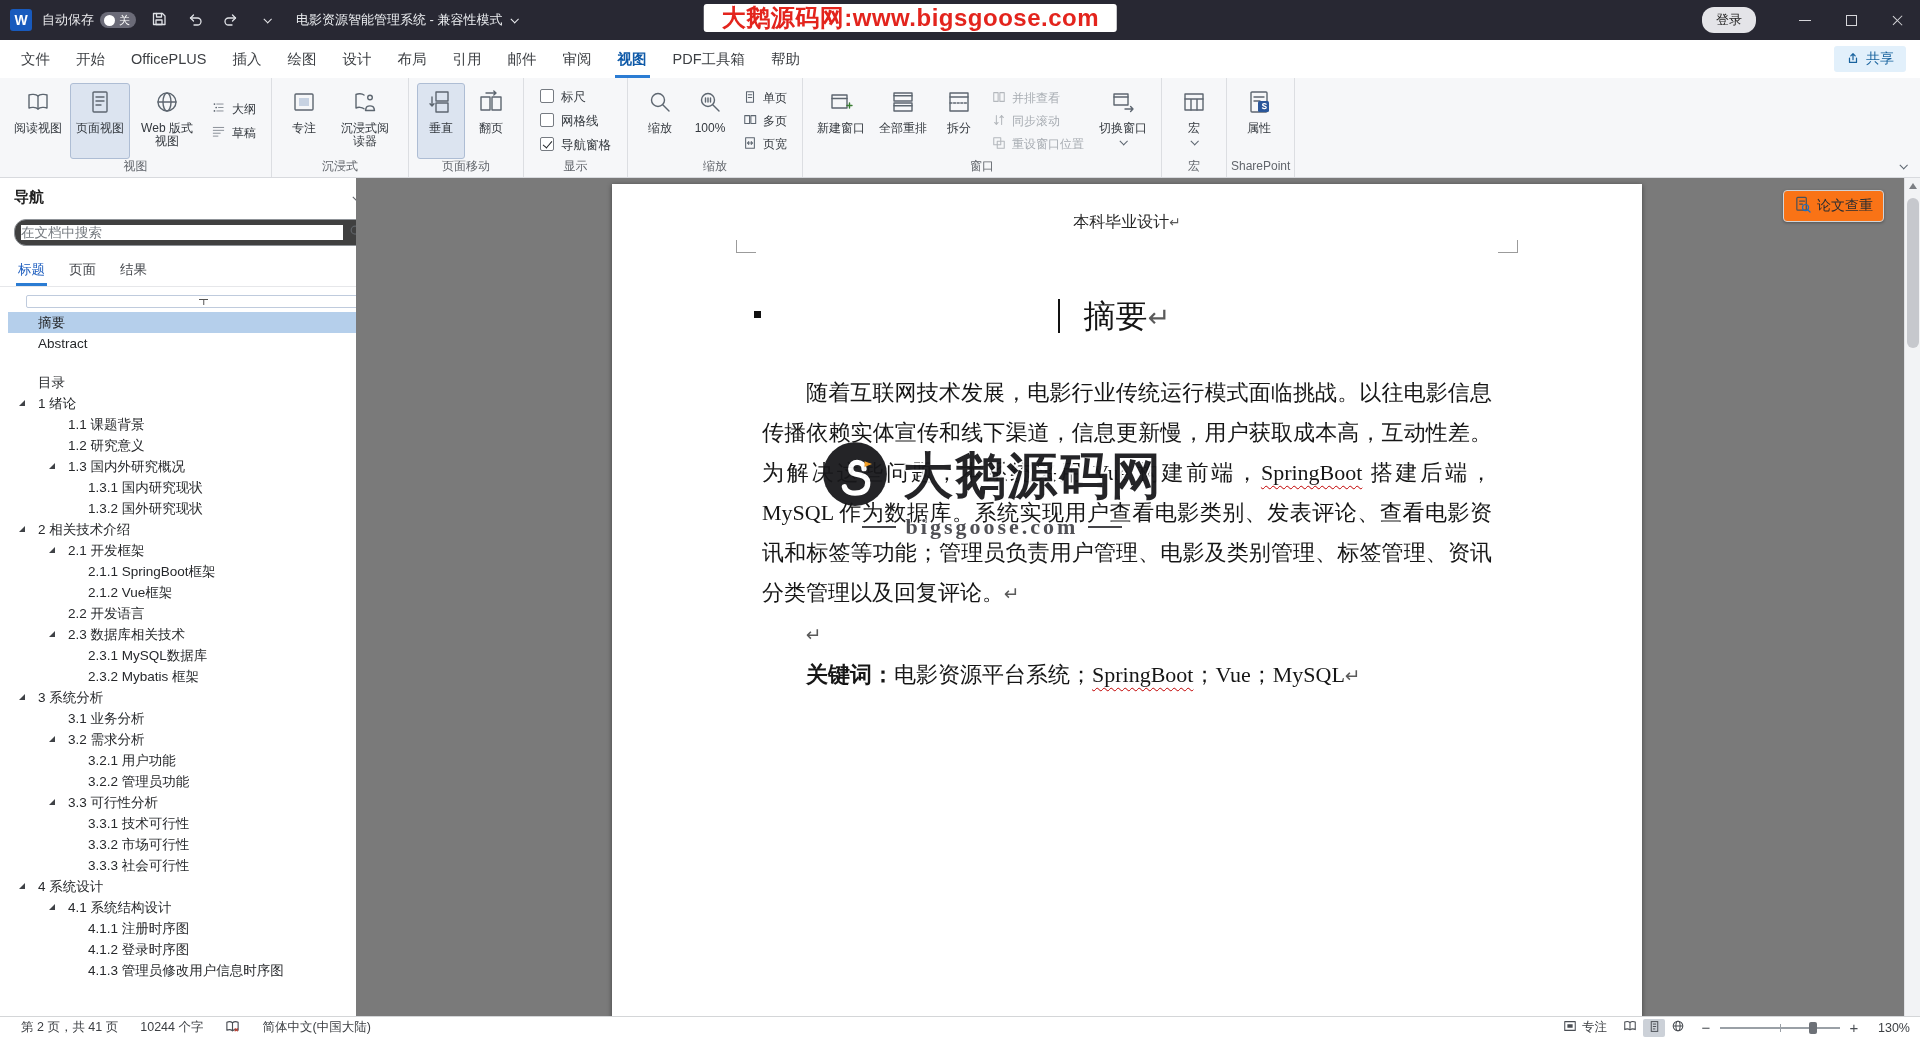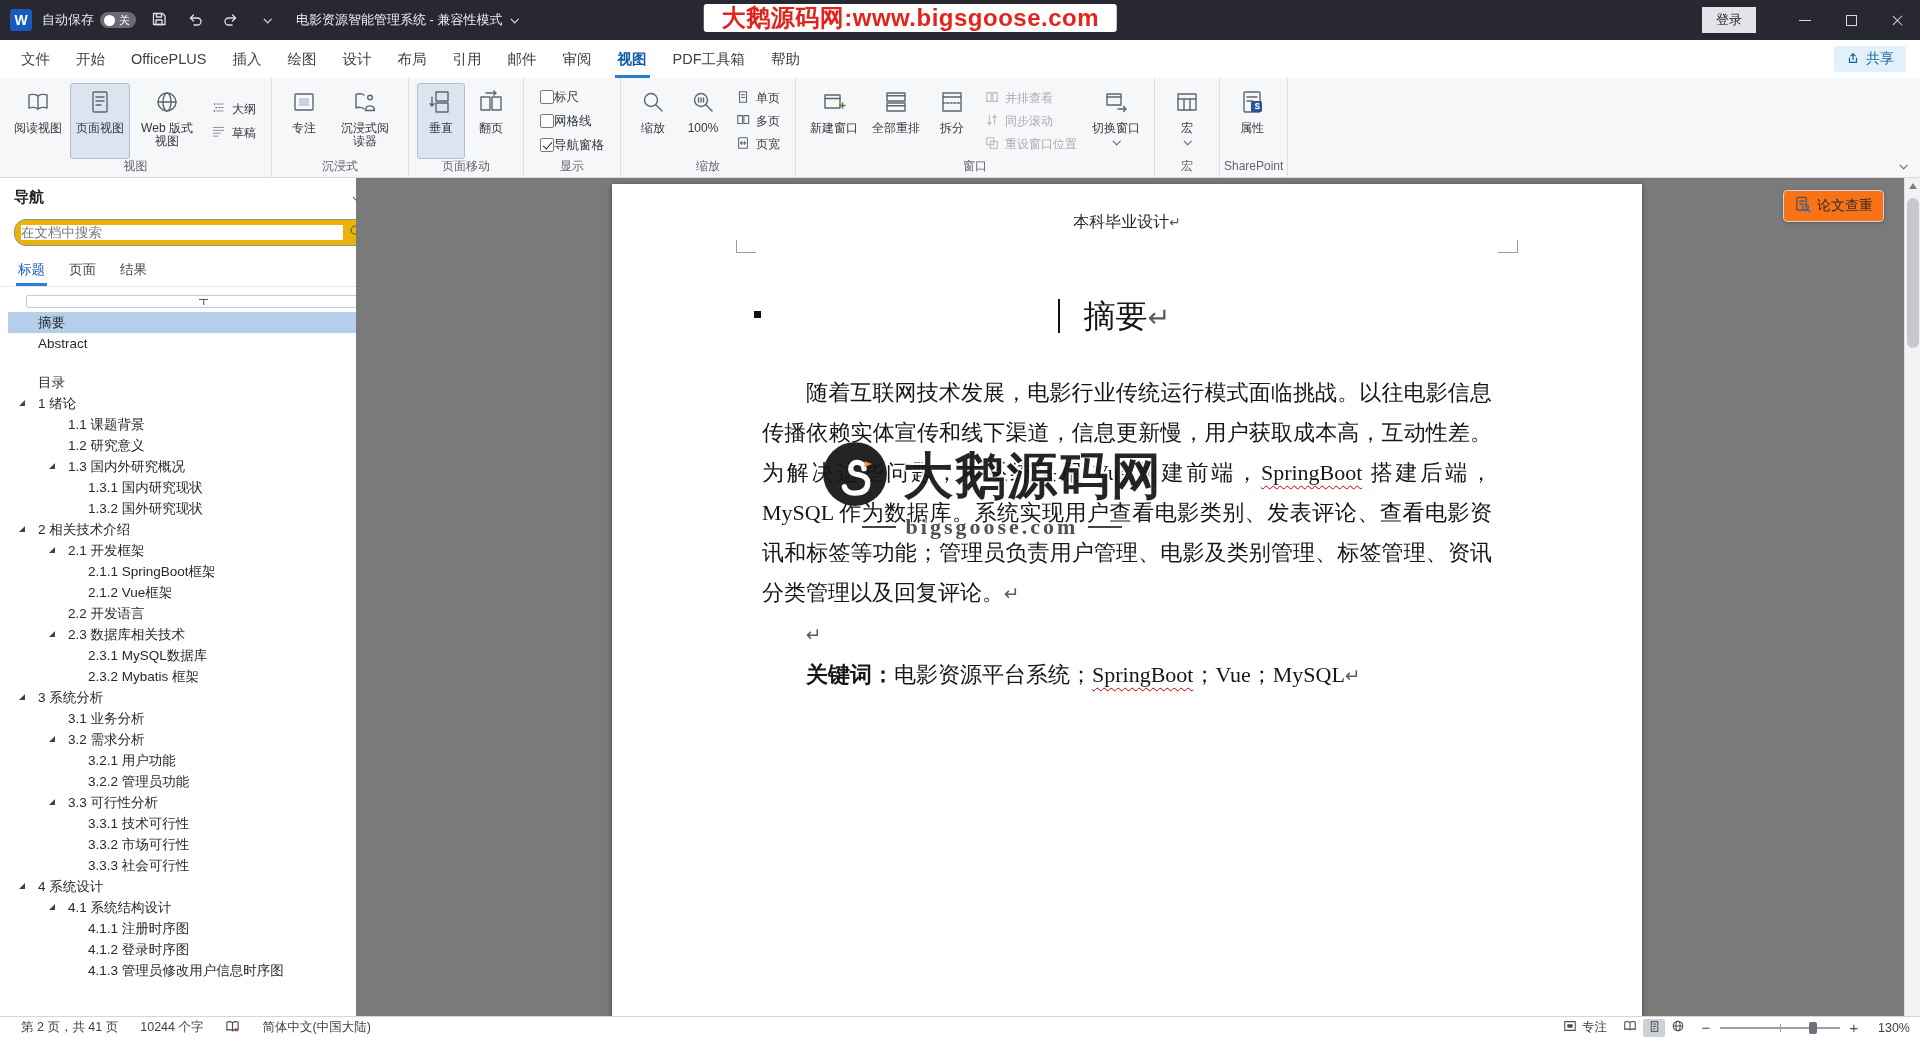--- a/index.html
+++ b/index.html
@@ -14,21 +14,21 @@
   .pill { width:36px; height:16px; border-radius:8px; background:#6b6b78; display:flex; align-items:center; padding:0 4px; gap:4px; }
   .pill .knob { width:11px; height:11px; background:#fff; border-radius:50%; }
   .pill .pill-state { font-size:11px; color:#fff; }
   .tb-ico { width:26px; height:26px; display:flex; align-items:center; justify-content:center; border-radius:3px; }
   .tb-ico svg { stroke:#dfe1e6; fill:none; stroke-width:1.3; stroke-linecap:round; stroke-linejoin:round; }
   .tb-title { margin-left:16px; display:flex; align-items:center; gap:8px; color:#eceef1; }
   .chev { display:inline-block; width:6px; height:6px; border-right:1.4px solid currentColor; border-bottom:1.4px solid currentColor; transform:rotate(45deg) translateY(-1px); }
   .banner { position:absolute; left:50%; top:4px; transform:translateX(-62%); background:#fff; border-radius:3px; padding:2px 18px; height:28px; display:flex; align-items:center; }
   .banner span { color:#e3241d; font-weight:bold; font-size:24px; letter-spacing:0.5px; }
   .tb-right { margin-left:auto; display:flex; align-items:center; height:100%; }
-  .login-btn { background:#e4e4e8; color:#222; font-size:13px; padding:4px 14px; border-radius:0; margin-right:26px; }
+  .login-btn { background:#e4e4e8; color:#222; font-size:13px; padding:4px 14px; border-radius:12px; margin-right:26px; }
   .wc { width:46px; height:100%; display:flex; align-items:center; justify-content:center; color:#d6d6da; }
   .min-glyph { width:12px; height:0; border-top:1.4px solid #d6d6da; }
   .max-glyph { width:11px; height:11px; border:1.3px solid #d6d6da; }
   .close-glyph { position:relative; width:13px; height:13px; }
   .close-glyph::before,.close-glyph::after { content:""; position:absolute; left:6px; top:0; width:1.4px; height:13px; background:#d6d6da; }
   .close-glyph::before { transform:rotate(45deg);} .close-glyph::after { transform:rotate(-45deg);}
 
   
   .tabrow { position:absolute; left:0; top:40px; width:100%; height:38px; background:#ffffff; display:flex; align-items:stretch; padding-left:8px; }
   .tab { position:relative; display:flex; align-items:center; padding:0 13px; font-size:14.5px; color:#3c3f43; }
@@ -45,35 +45,35 @@
   .bigbtn { display:flex; flex-direction:column; align-items:center; gap:3px; padding:5px 5px 2px; min-width:48px; border:1px solid transparent; border-radius:3px; color:#33383e; }
   .bigbtn.sel { background:#dce4f0; border-color:#aebdd4; }
   .rlabel { font-size:12px; line-height:13px; text-align:center; max-width:58px; }
   .ricon svg { stroke:#5d6670; fill:none; stroke-width:1.4; stroke-linecap:round; stroke-linejoin:round; }
   .smallcol { display:flex; flex-direction:column; justify-content:center; gap:4px; padding:0 3px; }
   .smbtn { display:flex; align-items:center; gap:6px; font-size:12px; color:#33383e; padding:1px 4px; border-radius:2px; white-space:nowrap; }
   .smbtn svg { stroke:#5d6670; fill:none; stroke-width:1.2; stroke-linecap:round; stroke-linejoin:round; }
   .smbtn.dis { color:#a7acb2; }
   .smbtn.dis svg { stroke:#b4b8bd; }
   .chkcol { display:flex; flex-direction:column; justify-content:center; gap:7px; padding:0 8px; }
-  .chkrow { display:flex; align-items:center; font-size:12.5px; color:#33383e; white-space:nowrap; }
+  .chkrow { display:flex; gap:7px; font-size:12.5px; color:#33383e; white-space:nowrap; }
   .chkbox { width:14px; height:14px; border:1px solid #767b82; background:#fff; border-radius:2px; position:relative; }
   .chkbox.checked::after { content:""; position:absolute; left:4px; top:1px; width:4px; height:8px; border-right:1.8px solid #1f2327; border-bottom:1.8px solid #1f2327; transform:rotate(40deg); }
   .chev.down-r { color:#5d6670; margin-top:1px; }
   .ribbon-collapse { position:absolute; right:14px; bottom:8px; color:#5d6670; }
 
   
   .navpane { position:absolute; left:0; top:178px; width:404px; bottom:22px; background:#fff; border-right:1px solid #c6c6c6; overflow:hidden; }
   .nav-head { display:flex; align-items:center; padding:10px 14px 6px; }
   .nav-title { font-size:15px; color:#1f1f1f; font-weight:bold; }
   .nav-head-icons { margin-left:auto; display:flex; align-items:center; gap:18px; color:#5f6368; }
   .xicon { position:relative; width:12px; height:12px; }
   .xicon::before,.xicon::after { content:""; position:absolute; left:5.5px; top:0; width:1.3px; height:12px; background:#5f6368; }
   .xicon::before { transform:rotate(45deg);} .xicon::after { transform:rotate(-45deg);}
-  .nav-search { margin:6px 14px; height:27px; border:1px solid #8f9398; border-radius:12px; display:flex; align-items:center; padding:0 6px; gap:6px; background:#eab308; }
+  .nav-search { margin:6px 14px; height:27px; border:1px solid #8f9398; border-radius:12px; display:flex; align-items:center; padding:0 6px; gap:6px; background:#404040; }
   .nav-search input { flex:1; border:none; outline:none; font-size:13.5px; color:#333; font-family:inherit; }
   .nav-search input::placeholder { color:#767b80; }
   .nav-search svg { stroke:#5f6368; fill:none; stroke-width:1.4; stroke-linecap:round; }
   .nav-search .sep { width:1px; height:16px; background:#d0d2d6; }
   .nav-tabs { display:flex; gap:20px; padding:6px 16px 0; border-bottom:1px solid #e6e7ea; }
   .ntab { position:relative; font-size:13.5px; color:#45484d; padding:3px 2px 7px; }
   .ntab.active { color:#185abd; }
   .ntab.active::after { content:""; position:absolute; left:0; right:0; bottom:0; height:3px; background:#2b7cd3; }
   .tree { padding-top:6px; }
   .topstrip { margin:2px 22px 4px 26px; height:13px; border:1px solid #bfcbdd; border-radius:2px; display:flex; align-items:center; justify-content:center; }

